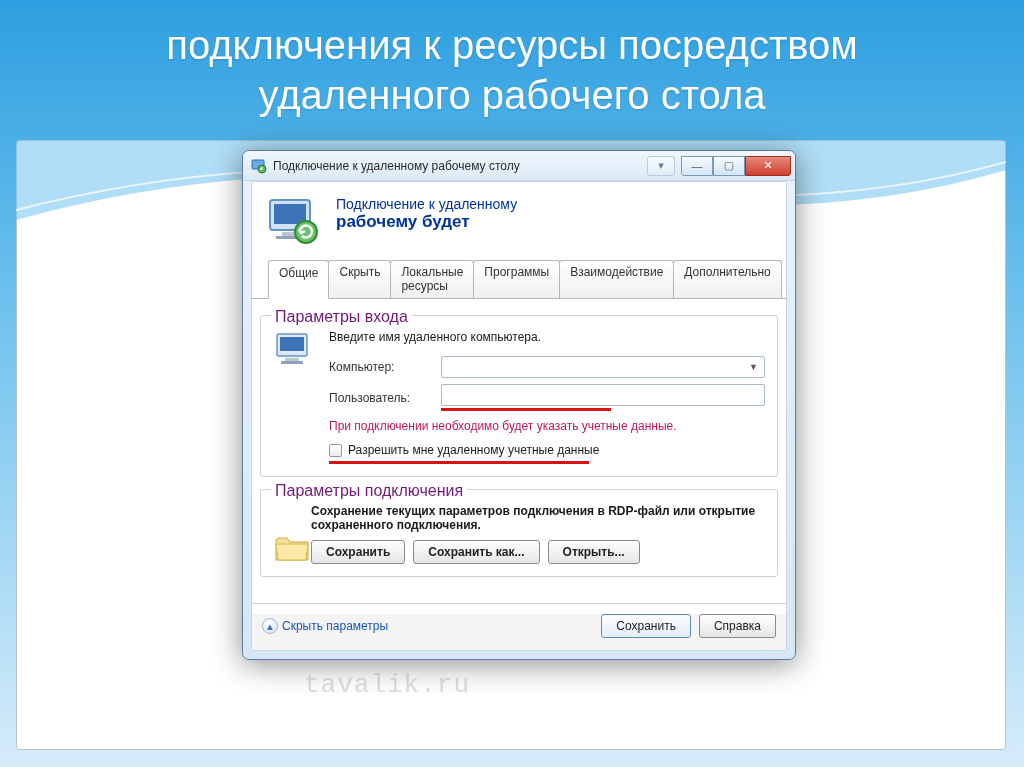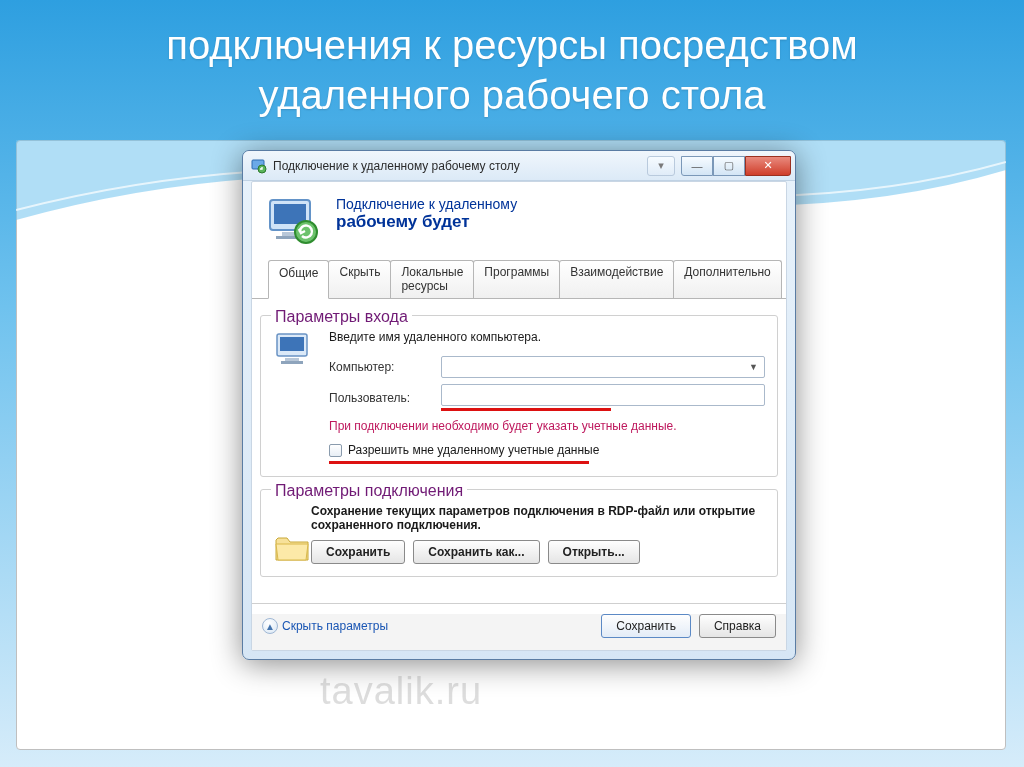--- a/index.html
+++ b/index.html
@@ -177,25 +177,25 @@
     background: radial-gradient(circle at 40% 30%,#fff,#d8e6f4);
     color: #4474ae; font-size: 10px;
   }
   .footer-row .spacer { flex: 1; }
   .footer-row .btn.connect {
     background: linear-gradient(to bottom,#fefefe,#e3ecf7);
     border-color: #5b89c5;
   }
   .watermark {
     position: absolute;
-    left: 320px; top: 670px;
-    font-size: 38px;
+    left: 304px; top: 670px;
+    font-size: 26px;
     color: rgba(120,120,120,.25);
     letter-spacing: 1px;
-    font-family: Liberation Sans, sans-serif;
+    font-family: Liberation Mono, monospace;
     pointer-events: none;
   }
 </style>
 </head>
 <body>
 
 <div class="slide-bg"></div>
 <div class="swoosh">
   <svg viewBox="0 0 990 120" preserveAspectRatio="none">
     <path d="M0,80 Q250,10 520,50 T990,30 L990,0 L0,0 Z" fill="#6fc2ee" opacity=".55"></path>

